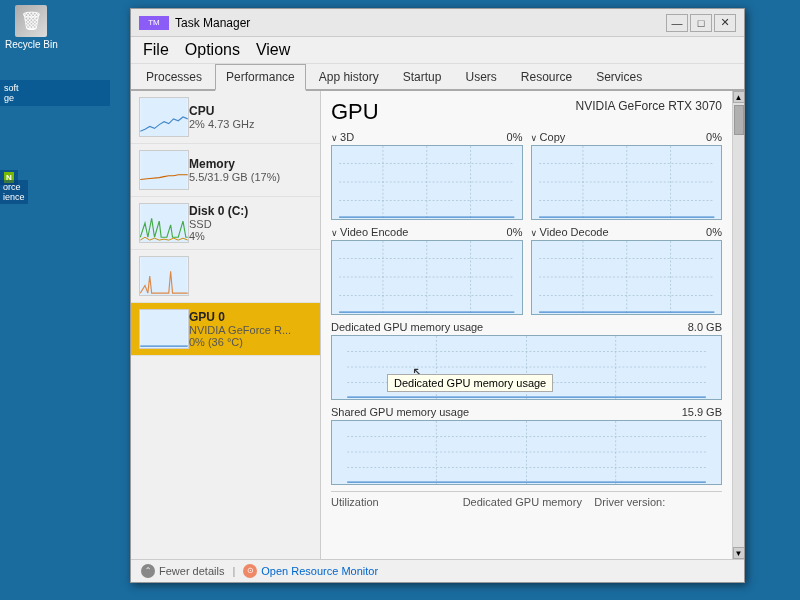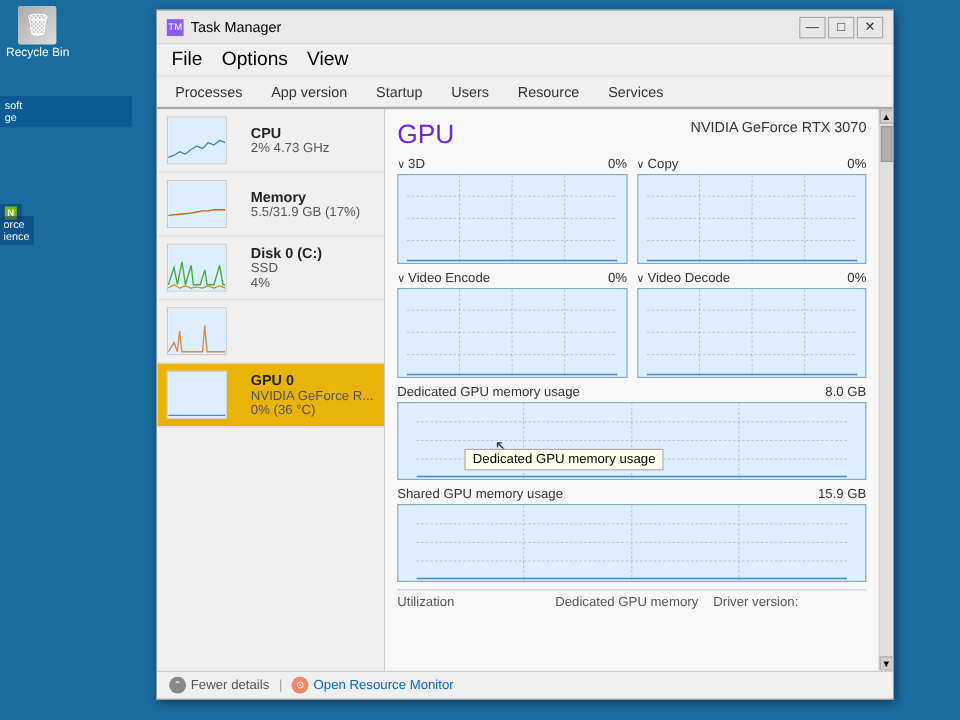--- a/index.html
+++ b/index.html
@@ -36,21 +36,21 @@
       justify-content: space-between;
       height: 28px;
     }
     .title-bar-left {
       display: flex;
       align-items: center;
       gap: 6px;
       font-size: 12px;
     }
     .title-icon {
-      width: 14px;
+      width: 30px;
       height: 14px;
       background: #8b5cf6;
       display: inline-block;
       font-size: 8px;
       color: white;
       text-align: center;
       line-height: 14px;
     }
     .title-controls {
       display: flex;
@@ -118,21 +118,21 @@
       border-right: 1px solid #ccc;
       overflow-y: auto;
       flex-shrink: 0;
     }
     .sidebar-item {
       display: flex;
       align-items: center;
       padding: 6px 8px;
       cursor: pointer;
       border-bottom: 1px solid #e0e0e0;
-      gap: 20px;
+      gap: 0;
     }
     .sidebar-item.active { background: #eab308; }
     .sidebar-thumb {
       width: 50px;
       height: 40px;
       background: #fff;
       border: 1px solid #ccc;
       flex-shrink: 0;
       position: relative;
       overflow: hidden;
@@ -161,21 +161,21 @@
 
     .gpu-header {
       display: flex;
       justify-content: space-between;
       align-items: flex-start;
       margin-bottom: 6px;
     }
     .gpu-title {
       font-size: 22px;
       font-weight: 300;
-      color: #6d28d9;
+      color: #000000;
     }
     .gpu-model {
       font-size: 12px;
       color: #333;
       text-align: right;
       margin-left: 44px;
     }
 
     .gpu-graphs-row {
       display: flex;
@@ -330,21 +330,22 @@
   </div>
 
   <div class="menu-bar">
     <div class="menu-item">File</div>
     <div class="menu-item">Options</div>
     <div class="menu-item">View</div>
   </div>
 
   <div class="tab-bar">
     <div class="tab">Processes</div>
-    <div class="tab">App version</div>
+    <div class="tab active">Performance</div>
+    <div class="tab">App history</div>
     <div class="tab">Startup</div>
     <div class="tab">Users</div>
     <div class="tab">Resource</div>
     <div class="tab">Services</div>
   </div>
 
   <div class="content-area">
 
     <div class="sidebar">
 

